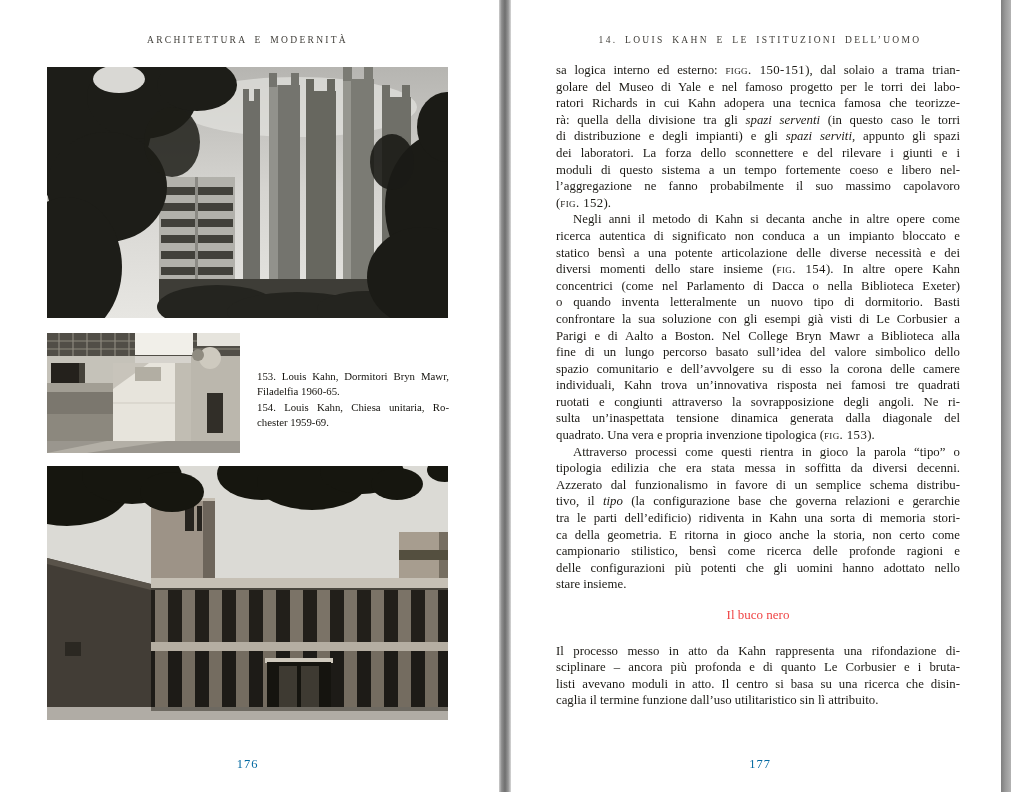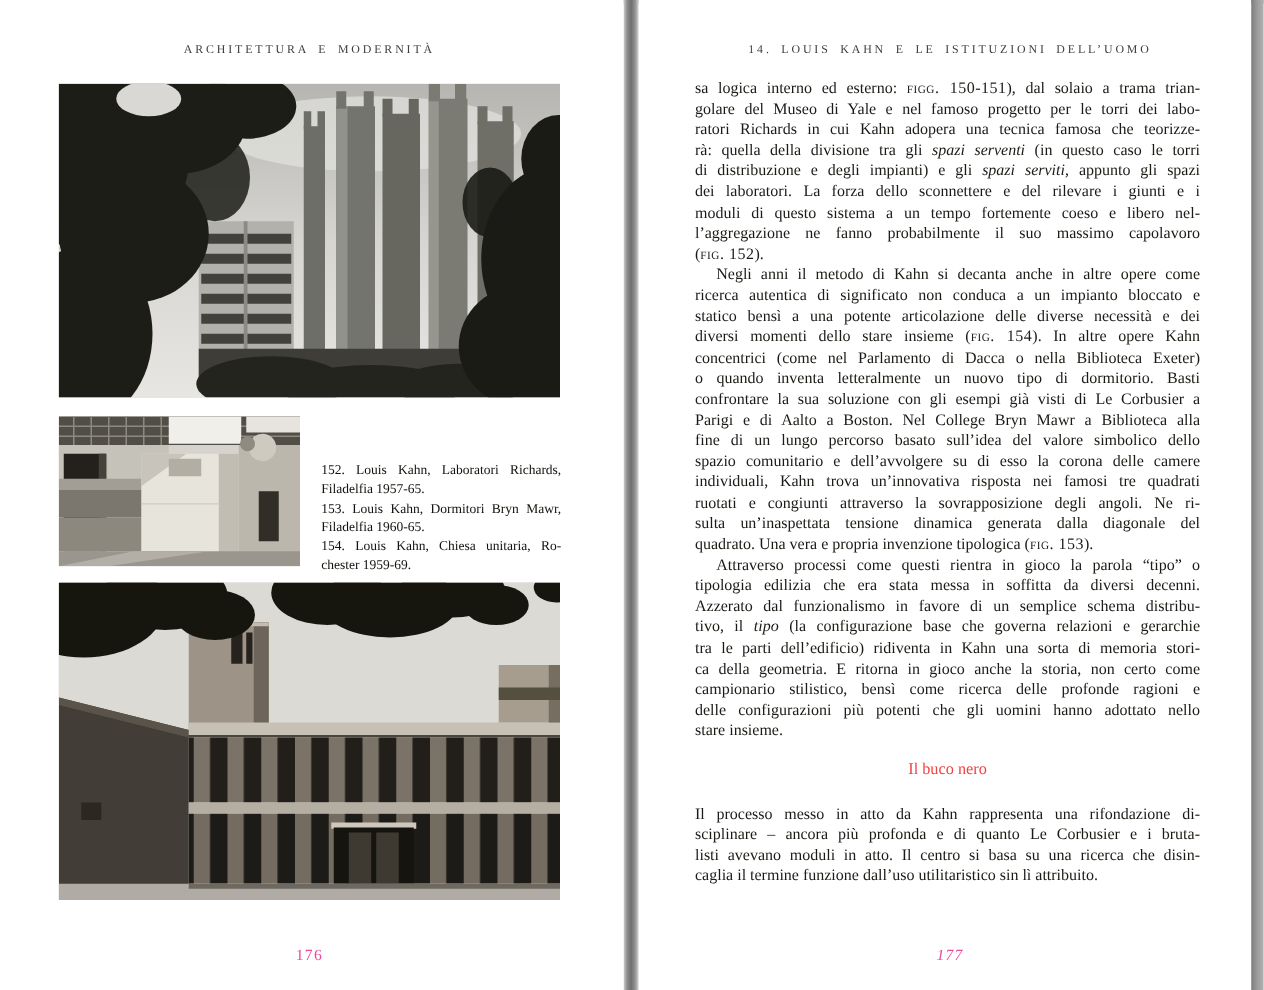--- a/index.html
+++ b/index.html
@@ -53,24 +53,24 @@
   .sc { font-variant:small-caps; letter-spacing:0.4px; }
   i   { font-style:italic; }
 
   .section-heading {
     text-align:center; font-size:13px; color:#ef4444;
     margin-top:14px; margin-bottom:19px;
   }
 
   .page-num {
     position:absolute; top:757px; text-align:center;
-    font-size:12.5px; letter-spacing:1px; color:#ec4899;
+    font-size:12.5px; letter-spacing:1px; color:#0369a1;
   }
   .page-left  .page-num { left:47px; width:401px; }
-  .page-right .page-num { left:47px; width:404px;font-style:italic; }
+  .page-right .page-num { left:47px; width:404px; }
 </style>
 </head>
 <body>
 
 <div class="stage">
   <div class="top-strip"></div>
 
   <div class="page page-left">
     <div class="running-head">ARCHITETTURA E MODERNITÀ</div>
 
@@ -187,24 +187,20 @@
         <rect x="160" y="60" width="16" height="40" fill="#312e28"></rect>
         <circle cx="163" cy="25" r="11" fill="#cecabf"></circle>
         <circle cx="151" cy="22" r="6" fill="#8f8b80"></circle>
 
         <rect x="0" y="108" width="193" height="12" fill="#9a968e"></rect>
         <polygon points="0,120 60,108 120,108 40,120" fill="#b3afa6"></polygon>
       </svg>
     </div>
 
     <div class="caption-block">
-      <div class="para">
-          <div class="pline pline-first">152.  Louis Kahn, Laboratori Richards,</div>
-          <div class="pline pline-last">Filadelfia 1957-65.</div>
-        </div>
       <div class="para">
           <div class="pline pline-first">153.  Louis Kahn, Dormitori Bryn Mawr,</div>
           <div class="pline pline-last">Filadelfia 1960-65.</div>
         </div>
       <div class="para">
           <div class="pline pline-first">154.  Louis Kahn, Chiesa unitaria, Ro-</div>
           <div class="pline pline-last">chester 1959-69.</div>
         </div>
     </div>
 

